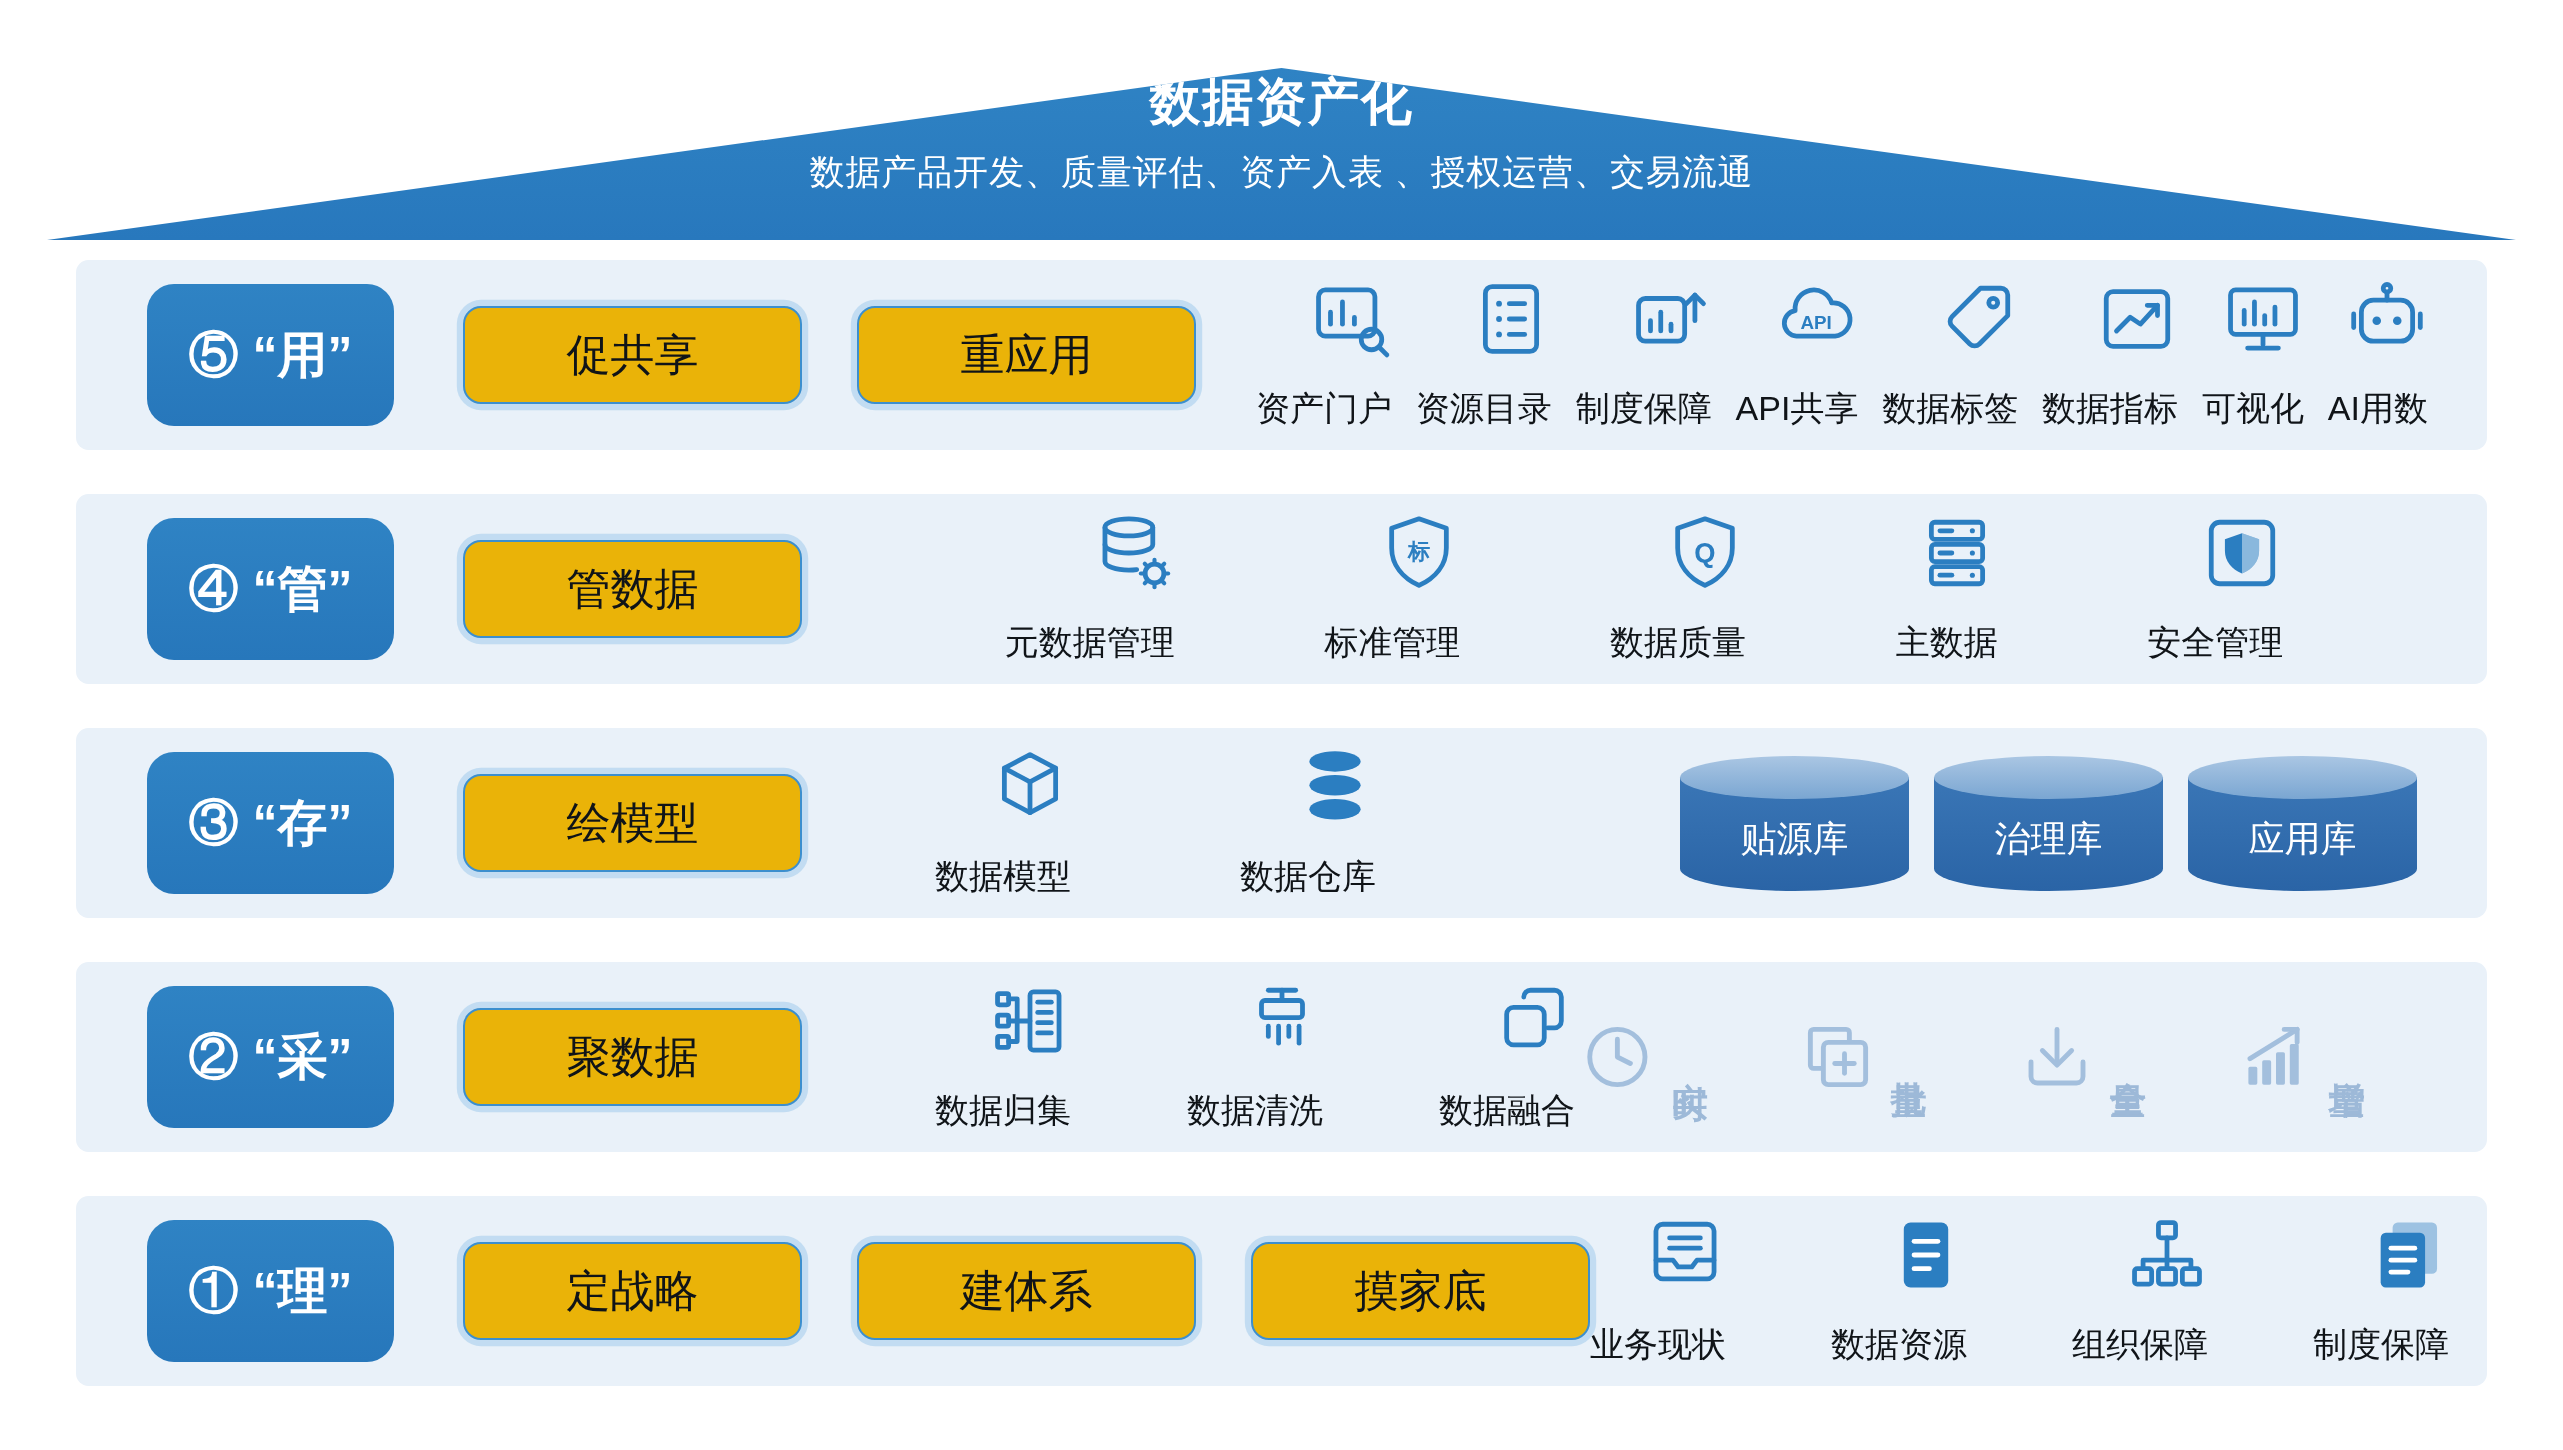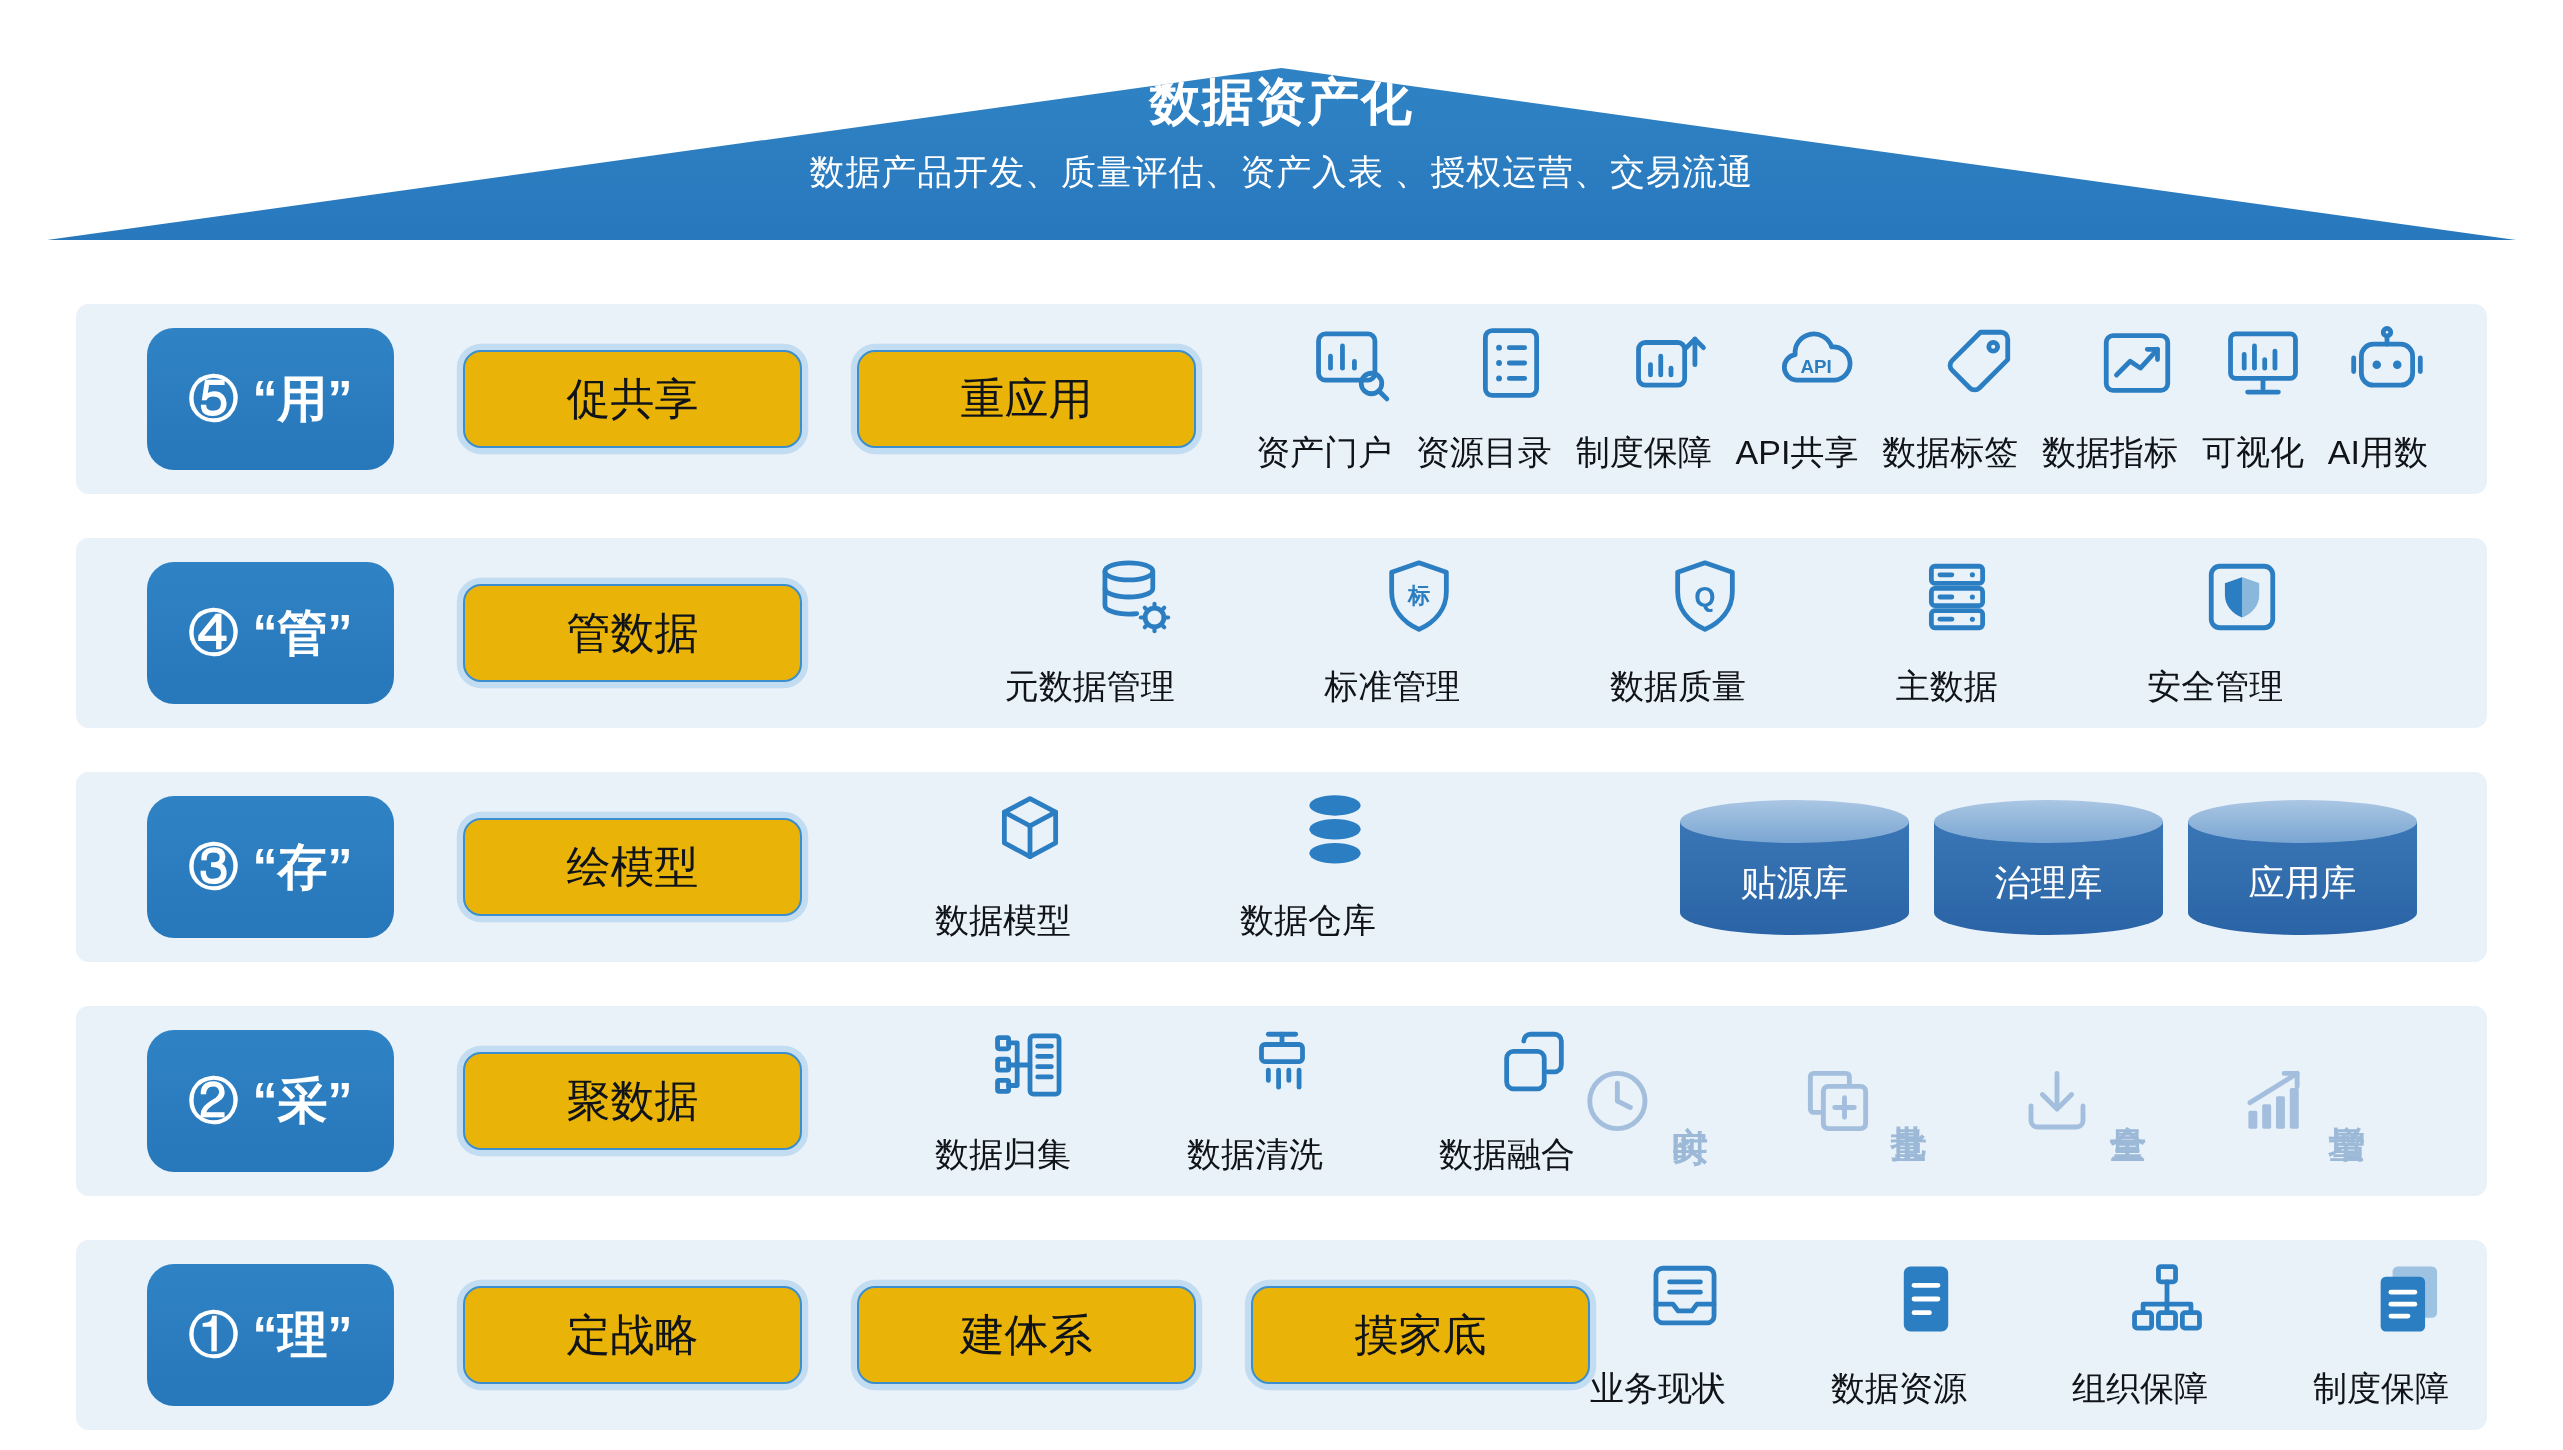--- a/index.html
+++ b/index.html
@@ -18,21 +18,21 @@
     background:linear-gradient(180deg,#2f83c4,#2878bd);
     clip-path:polygon(50% 0, 100% 100%, 0 100%);
     display:flex; flex-direction:column; justify-content:flex-start; align-items:center;
     gap:12.4px; padding-bottom:37px; box-sizing:border-box;
     color:#ffffff; text-align:center;
   }
   .roof-title { font-size:51px; font-weight:600; letter-spacing:1.8px; }
   .roof-subtitle { font-size:35px; font-weight:400; letter-spacing:0.9px; }
 
   
-  .rows { margin:64px 76px 0; }
+  .rows { margin:20px 76px 0; }
   .row {
     height:190px; margin-bottom:44px;
     background:#e9f1f9; border-radius:12.4px;
     display:flex; align-items:center;
     box-sizing:border-box; padding:0 36px 0 0;
   }
   .row:last-child { margin-bottom:0; }
 
   .badge {
     flex:0 0 auto;

